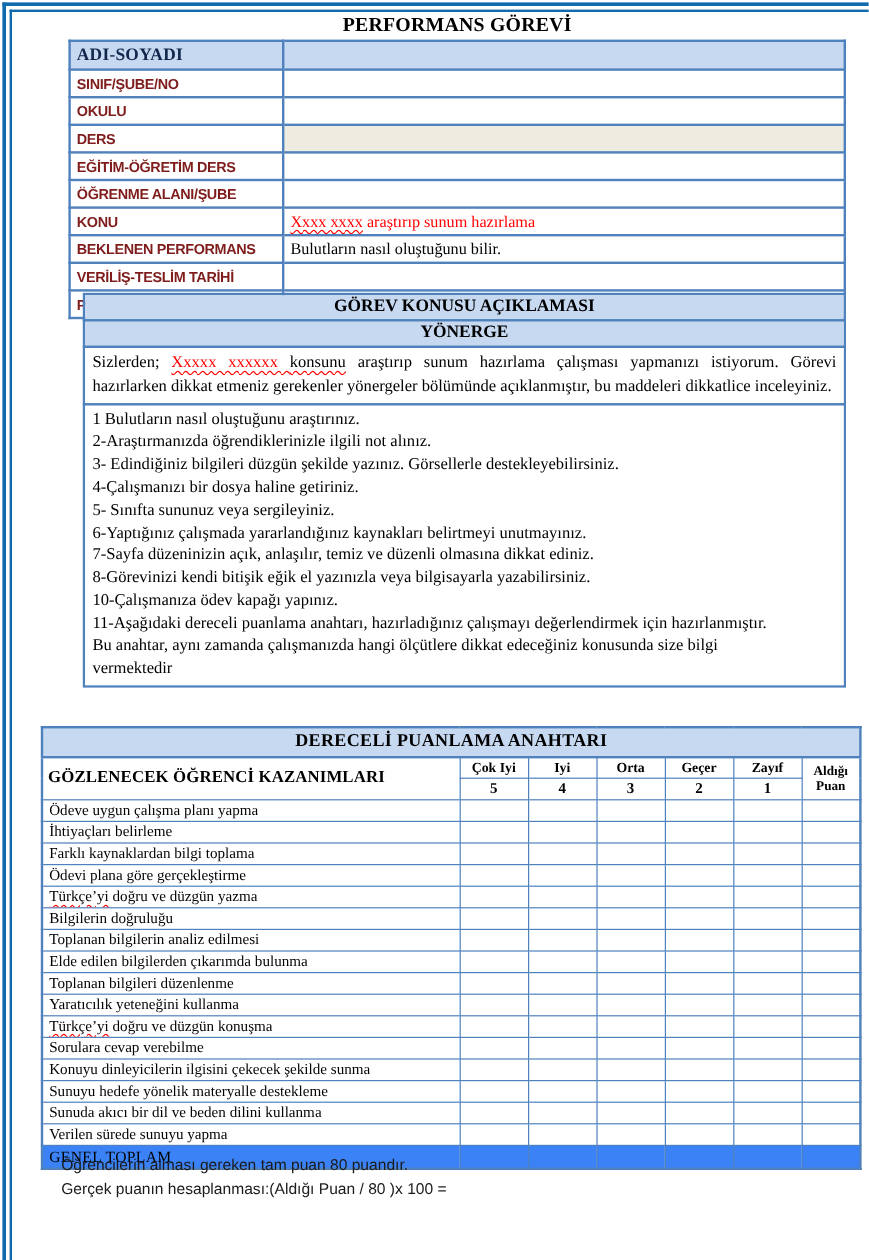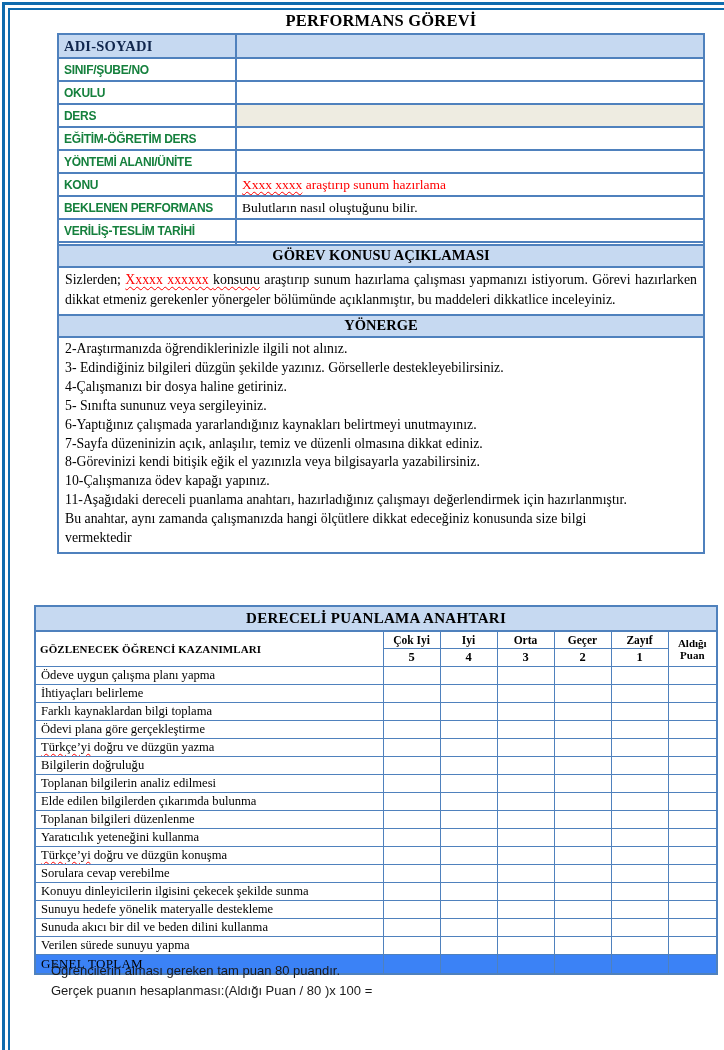--- a/index.html
+++ b/index.html
@@ -19,48 +19,48 @@
     position:absolute;left:57px;top:11px;width:648px;text-align:center;
     font-weight:bold;font-size:16.5px;letter-spacing:.2px;
   }
 
   
   table{border-collapse:collapse;}
   .info-table{position:absolute;left:57px;top:33px;width:648px;table-layout:fixed;}
   .info-table th,.info-table td{border:2px solid #4f81bd;padding:0 5px;vertical-align:middle;}
   .info-table th{
     width:166px;text-align:left;font-family:"Liberation Sans",sans-serif;
-    font-size:12px;font-weight:bold;color:#15803d;letter-spacing:-.3px;height:21px;
+    font-size:12px;font-weight:bold;color:#7f1d1d;letter-spacing:-.3px;height:21px;
   }
   .info-table td{font-size:13.5px;margin-top:40px;}
   .info-table tr.header-row th,.info-table tr.header-row td{background:#c6d9f1;height:22px;}
   .info-table tr.header-row th{
     font-family:"Liberation Serif",serif;font-size:14.5px;letter-spacing:.2px;color:#10264d;
   }
   .info-table td.beige{background:#eeece1;}
   .red{color:#ff0000;}
   .wavy{text-decoration-line:underline;text-decoration-style:wavy;text-decoration-color:#ff0000;text-decoration-thickness:1px;text-underline-offset:2px;}
 
   
   .sections{position:absolute;left:57px;top:244px;width:648px;}
-  .sec{border:2px solid #4f81bd;box-sizing:border-box;margin-top:-2px;}
+  .sec{border:2px solid #4f81bd;box-sizing:border-box;margin-top:-2px;margin-left:12px;}
   .sec:first-child{margin-top:0;}
   .sec-head{background:#c6d9f1;text-align:center;font-weight:bold;font-size:14.5px;padding:1px 0 2px;}
   .sec-body{background:#fff;padding:2px 6px 4px;}
   .explanation{font-size:13.8px;line-height:20px;text-align:justify;}
   .yonerge-line{font-size:13.8px;line-height:18.9px;white-space:nowrap;}
 
   
   .rubric{position:absolute;left:34px;top:605px;width:682px;table-layout:fixed;border:2px solid #4f81bd;}
   .rubric td{border:1px solid #4f81bd;padding:0;vertical-align:middle;}
   .rubric .rubric-title{
     background:#c6d9f1;text-align:center;font-weight:bold;font-size:15px;
     height:23px;letter-spacing:.3px;border-bottom:2px solid #4f81bd;margin-top:17px;
   }
-  .rubric .crit-head{font-weight:bold;font-size:11px;padding-left:4px;letter-spacing:.1px;}
+  .rubric .crit-head{font-weight:bold;font-size:14px;padding-left:4px;letter-spacing:.1px;}
   .rubric .level{font-weight:bold;font-size:11.5px;text-align:center;height:16px;}
   .rubric .score{font-weight:bold;font-size:12.5px;text-align:center;height:17px;}
   .rubric .aldigi{font-weight:bold;font-size:11px;text-align:center;line-height:12.5px;}
   .rubric .crit{font-size:12.6px;height:17px;padding:0 0 0 5px;white-space:nowrap;overflow:hidden;}
   .rubric .fill{background:#fff;}
   .rubric tr.total td{background:#3b82f6;height:18px;}
   .rubric .total-label{font-size:13px;padding-left:5px;letter-spacing:.3px;}
 
   
   .footer{position:absolute;left:36px;top:961px;font-family:"Liberation Sans",sans-serif;font-size:13px;line-height:19.5px;color:#1a1a1a;margin-left:15px;}
@@ -91,21 +91,21 @@
       </tr>
       <tr>
         <th>DERS</th>
         <td class="beige"></td>
       </tr>
       <tr>
         <th>EĞİTİM-ÖĞRETİM DERS</th>
         <td></td>
       </tr>
       <tr>
-        <th>YÖNTEMİ ALANI/ÜNİTE</th>
+        <th>ÖĞRENME ALANI/ŞUBE</th>
         <td></td>
       </tr>
       <tr>
         <th>KONU</th>
         <td><span class="red wavy">Xxxx xxxx</span><span class="red"> araştırıp sunum hazırlama</span></td>
       </tr>
       <tr>
         <th>BEKLENEN PERFORMANS</th>
         <td>Bulutların nasıl oluştuğunu bilir.</td>
       </tr>
@@ -116,31 +116,32 @@
       <tr>
         <th>PUANLAMA YÖNTEMİ</th>
         <td>Dereceli Puanlama Anahtarı</td>
       </tr>
     </tbody>
 </table>
 
 <div class="sections">
   <div class="sec">
     <div class="sec-head">GÖREV KONUSU AÇIKLAMASI</div>
+  </div>
+  <div class="sec">
+    <div class="sec-head">YÖNERGE</div>
   </div>
   <div class="sec">
     <div class="sec-body explanation">
       <span>Sizlerden; </span><span class="red wavy">Xxxxx xxxxxx </span><span class="wavy">konsunu</span><span> araştırıp sunum hazırlama çalışması yapmanızı istiyorum. Görevi hazırlarken dikkat etmeniz gerekenler yönergeler bölümünde açıklanmıştır, bu maddeleri dikkatlice inceleyiniz.</span>
     </div>
   </div>
   <div class="sec">
-    <div class="sec-head">YÖNERGE</div>
-  </div>
-  <div class="sec">
     <div class="sec-body">
+        <div class="yonerge-line">1 Bulutların nasıl oluştuğunu araştırınız.</div>
         <div class="yonerge-line">2-Araştırmanızda öğrendiklerinizle ilgili not alınız.</div>
         <div class="yonerge-line">3- Edindiğiniz bilgileri düzgün şekilde yazınız. Görsellerle destekleyebilirsiniz.</div>
         <div class="yonerge-line">4-Çalışmanızı bir dosya haline getiriniz.</div>
         <div class="yonerge-line">5- Sınıfta sununuz veya sergileyiniz.</div>
         <div class="yonerge-line">6-Yaptığınız çalışmada yararlandığınız kaynakları belirtmeyi unutmayınız.</div>
         <div class="yonerge-line">7-Sayfa düzeninizin açık, anlaşılır, temiz ve düzenli olmasına dikkat ediniz.</div>
         <div class="yonerge-line">8-Görevinizi kendi bitişik eğik el yazınızla veya bilgisayarla yazabilirsiniz.</div>
         <div class="yonerge-line">10-Çalışmanıza ödev kapağı yapınız.</div>
         <div class="yonerge-line">11-Aşağıdaki dereceli puanlama anahtarı, hazırladığınız çalışmayı değerlendirmek için hazırlanmıştır.</div>
         <div class="yonerge-line">Bu anahtar, aynı zamanda çalışmanızda hangi ölçütlere dikkat edeceğiniz konusunda size bilgi</div>

